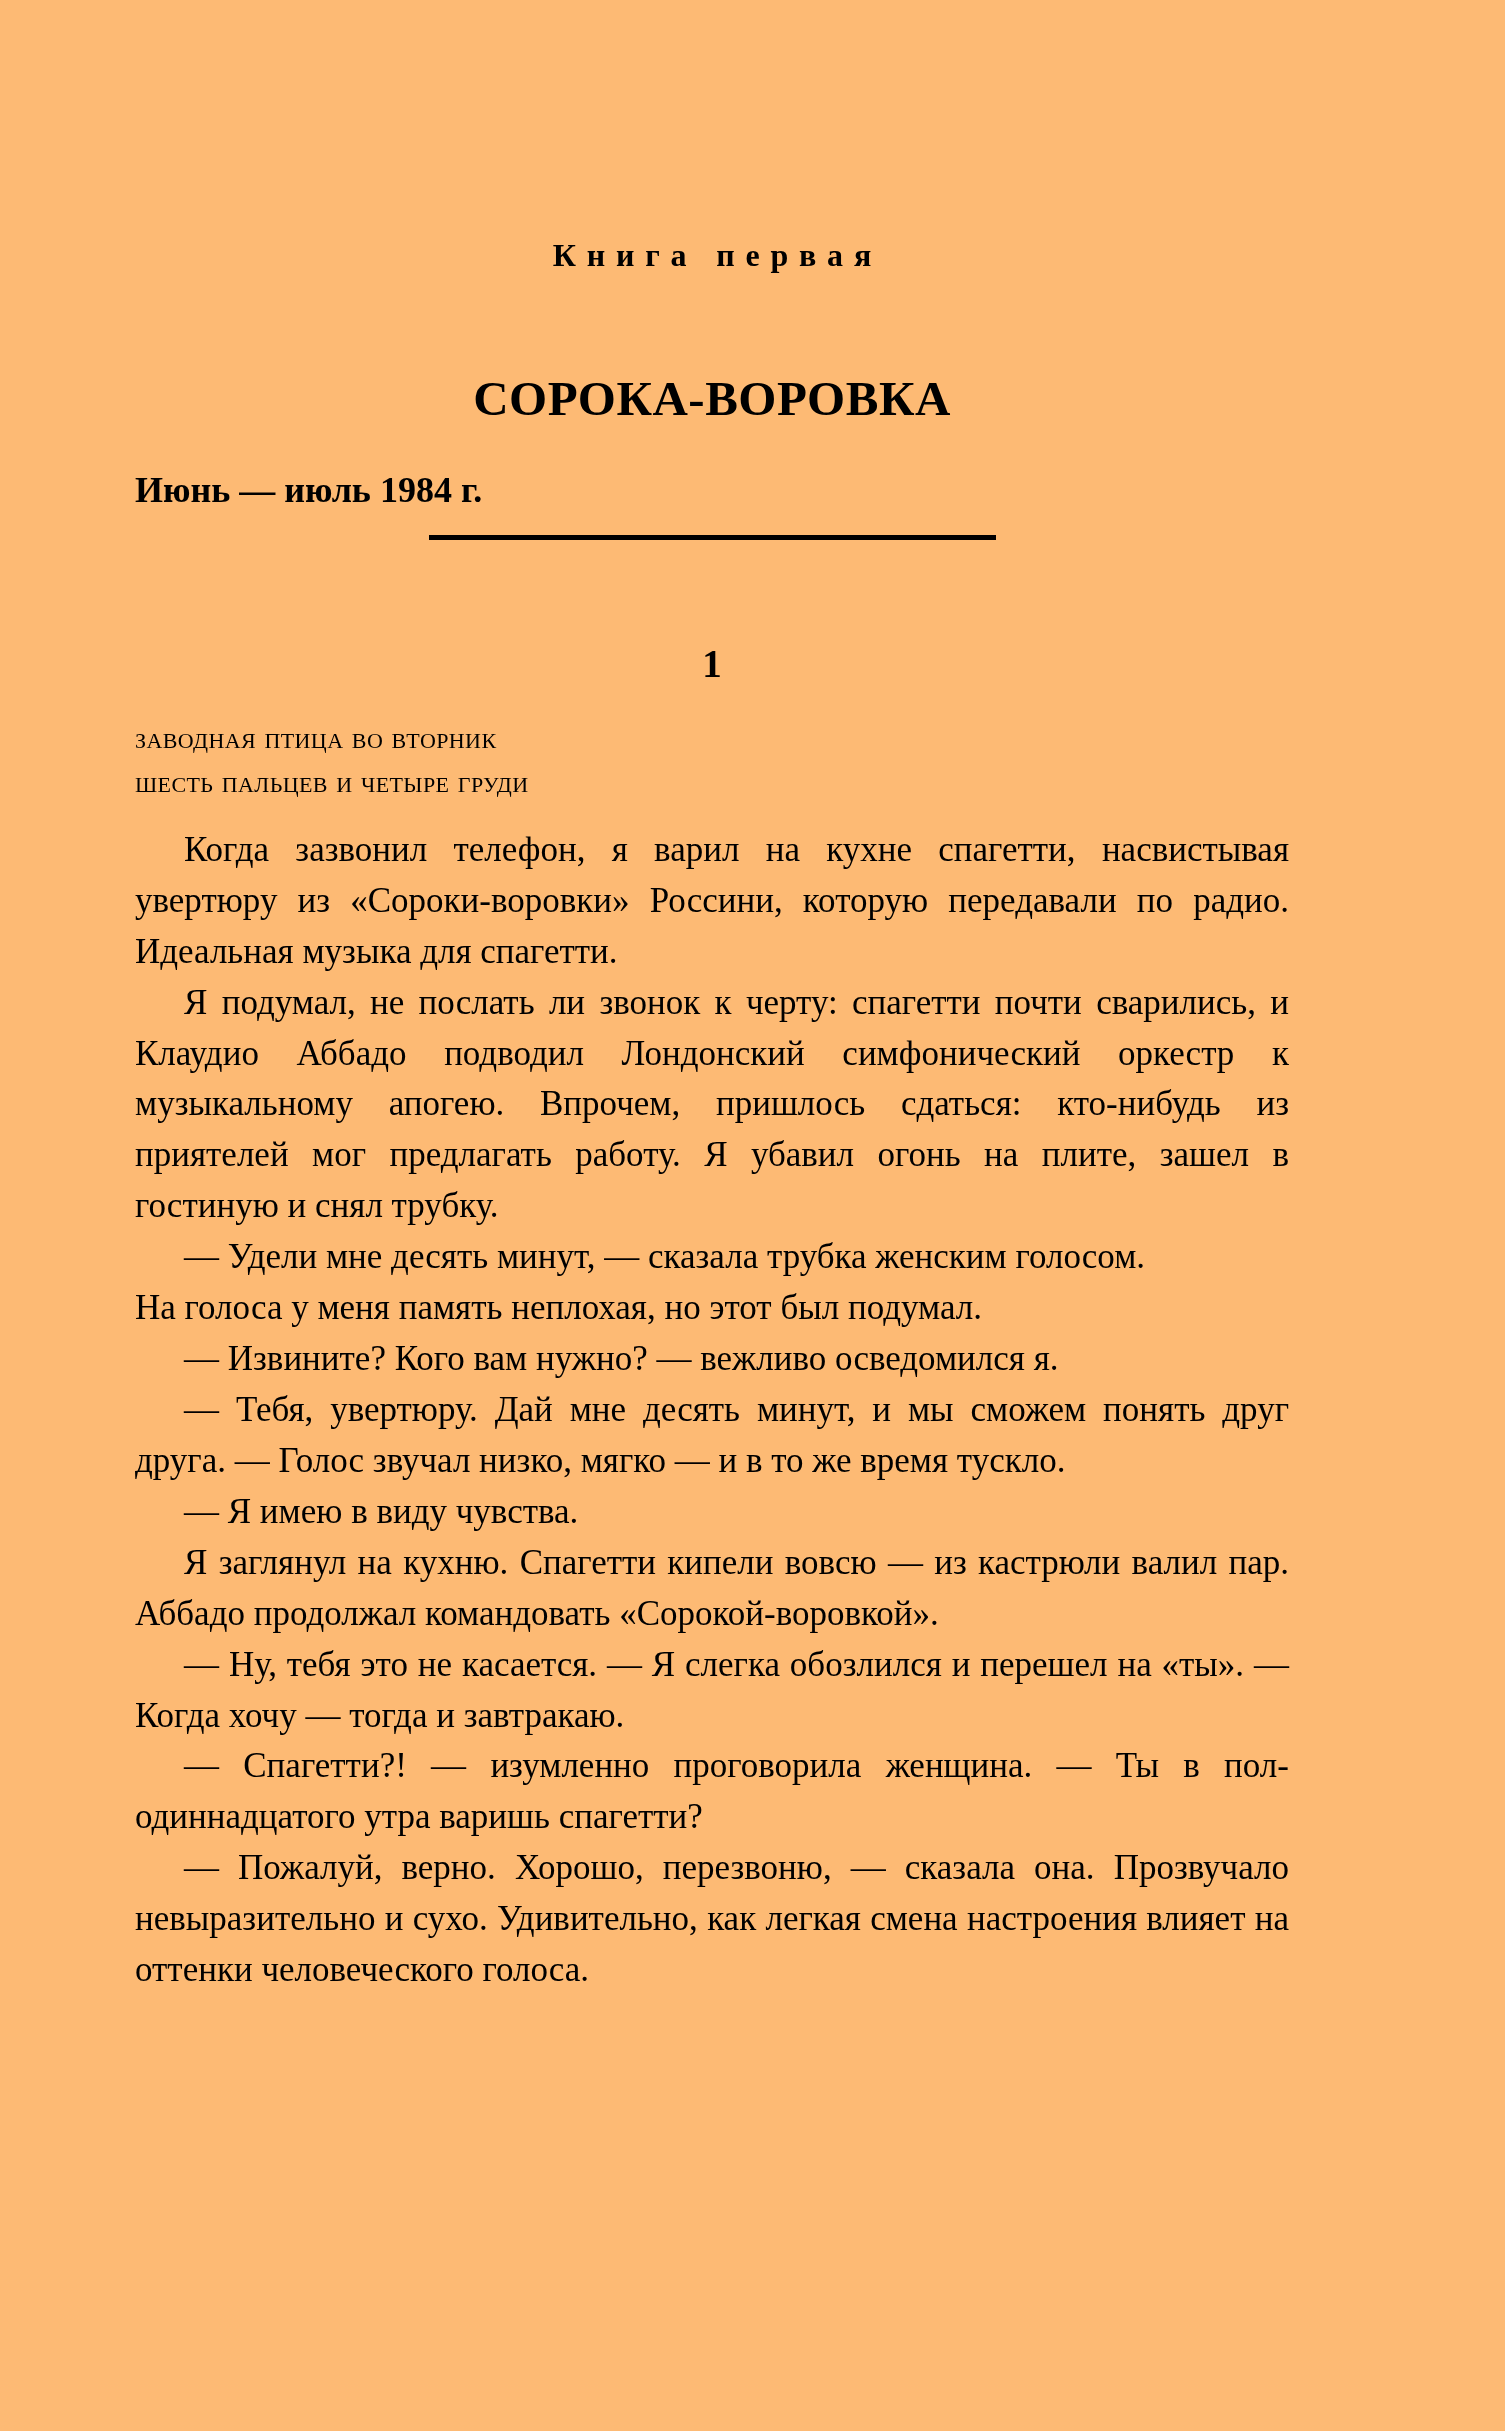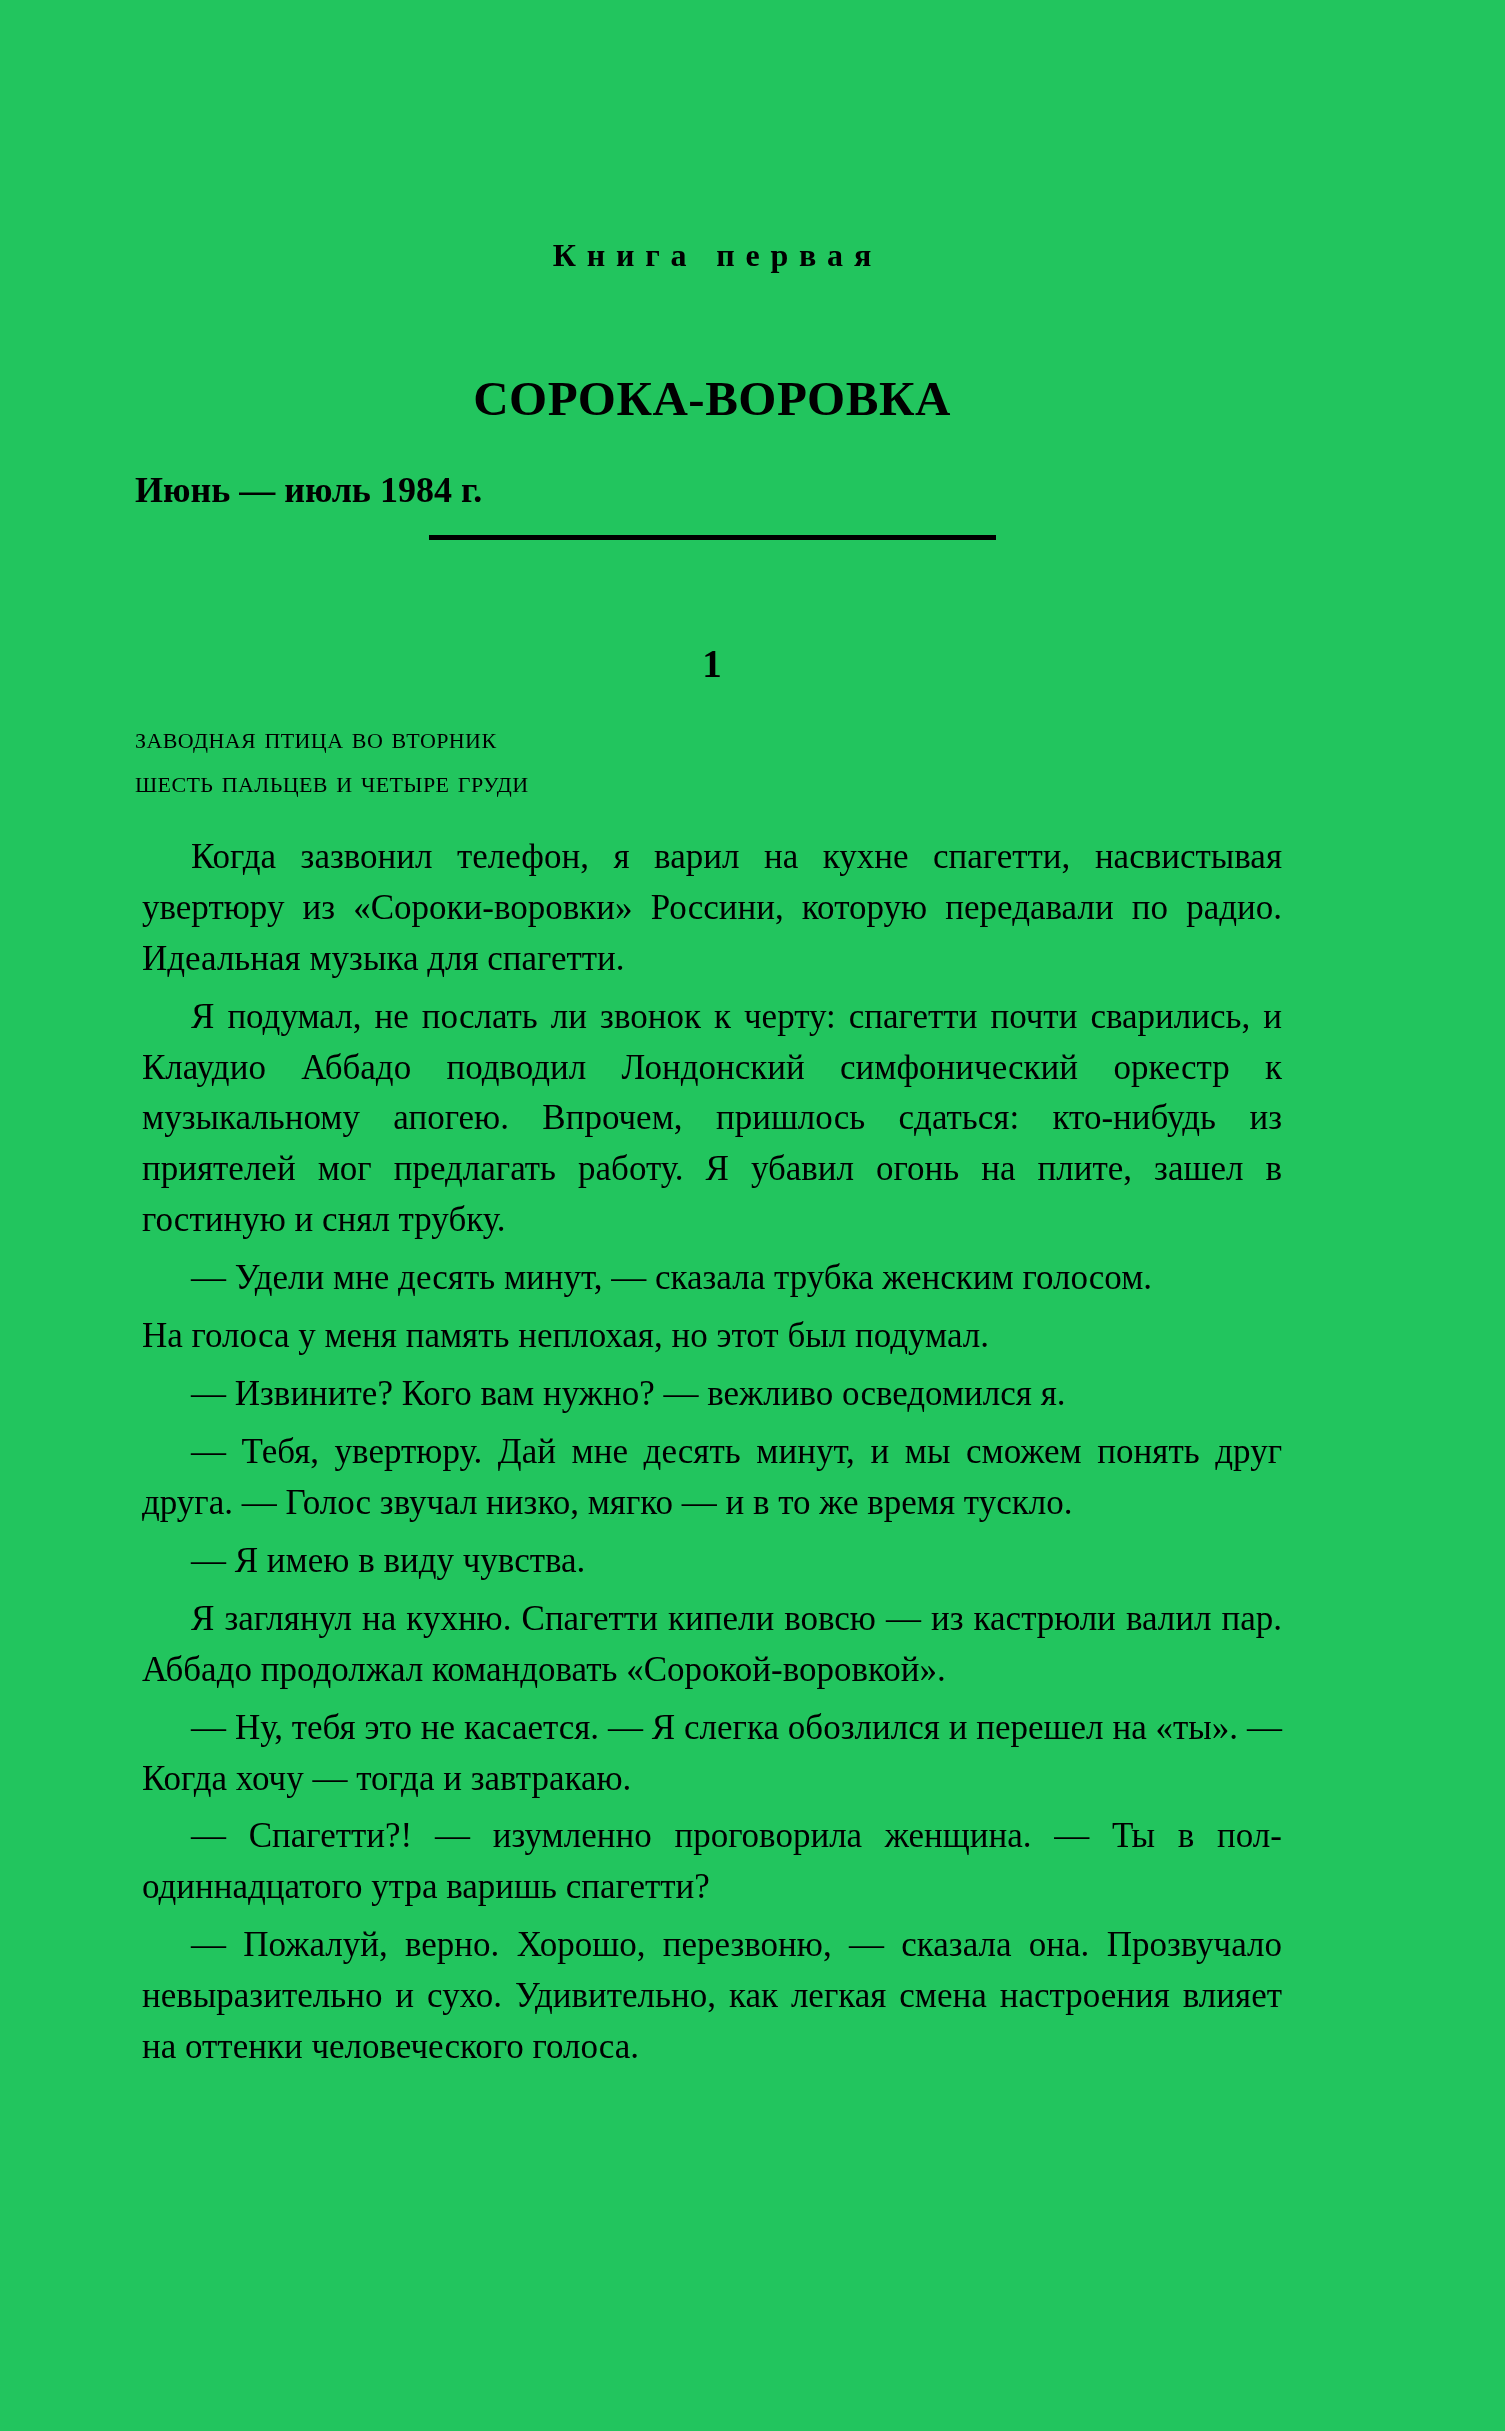--- a/index.html
+++ b/index.html
@@ -5,21 +5,21 @@
   html, body {
     margin: 0;
     padding: 0;
     background: #ffffff;
   }
 
   .page {
     position: relative;
     width: 1506px;
     height: 2432px;
-    background: #22c55e;
+    background: #fdba74;
     overflow: hidden;
     font-family: "Liberation Serif", "DejaVu Serif", serif;
     color: #000000;
   }
 
   .content {
     position: absolute;
     left: 135px;
     top: 0;
     width: 1154px;
@@ -97,21 +97,21 @@
   .body-text {
     padding-top: 21.6px;
     font-size: 35px;
     line-height: 1.455;
     text-align: justify;
     text-justify: inter-word;
     hyphens: manual;
   }
 
   .body-text p {
-    margin: 7px;
+    margin: 0;
     text-indent: 49px;
   }
 
   .body-text p.noindent {
     text-indent: 0;
   }
 
   .body-text p:last-child {
     text-align-last: left;
   }

